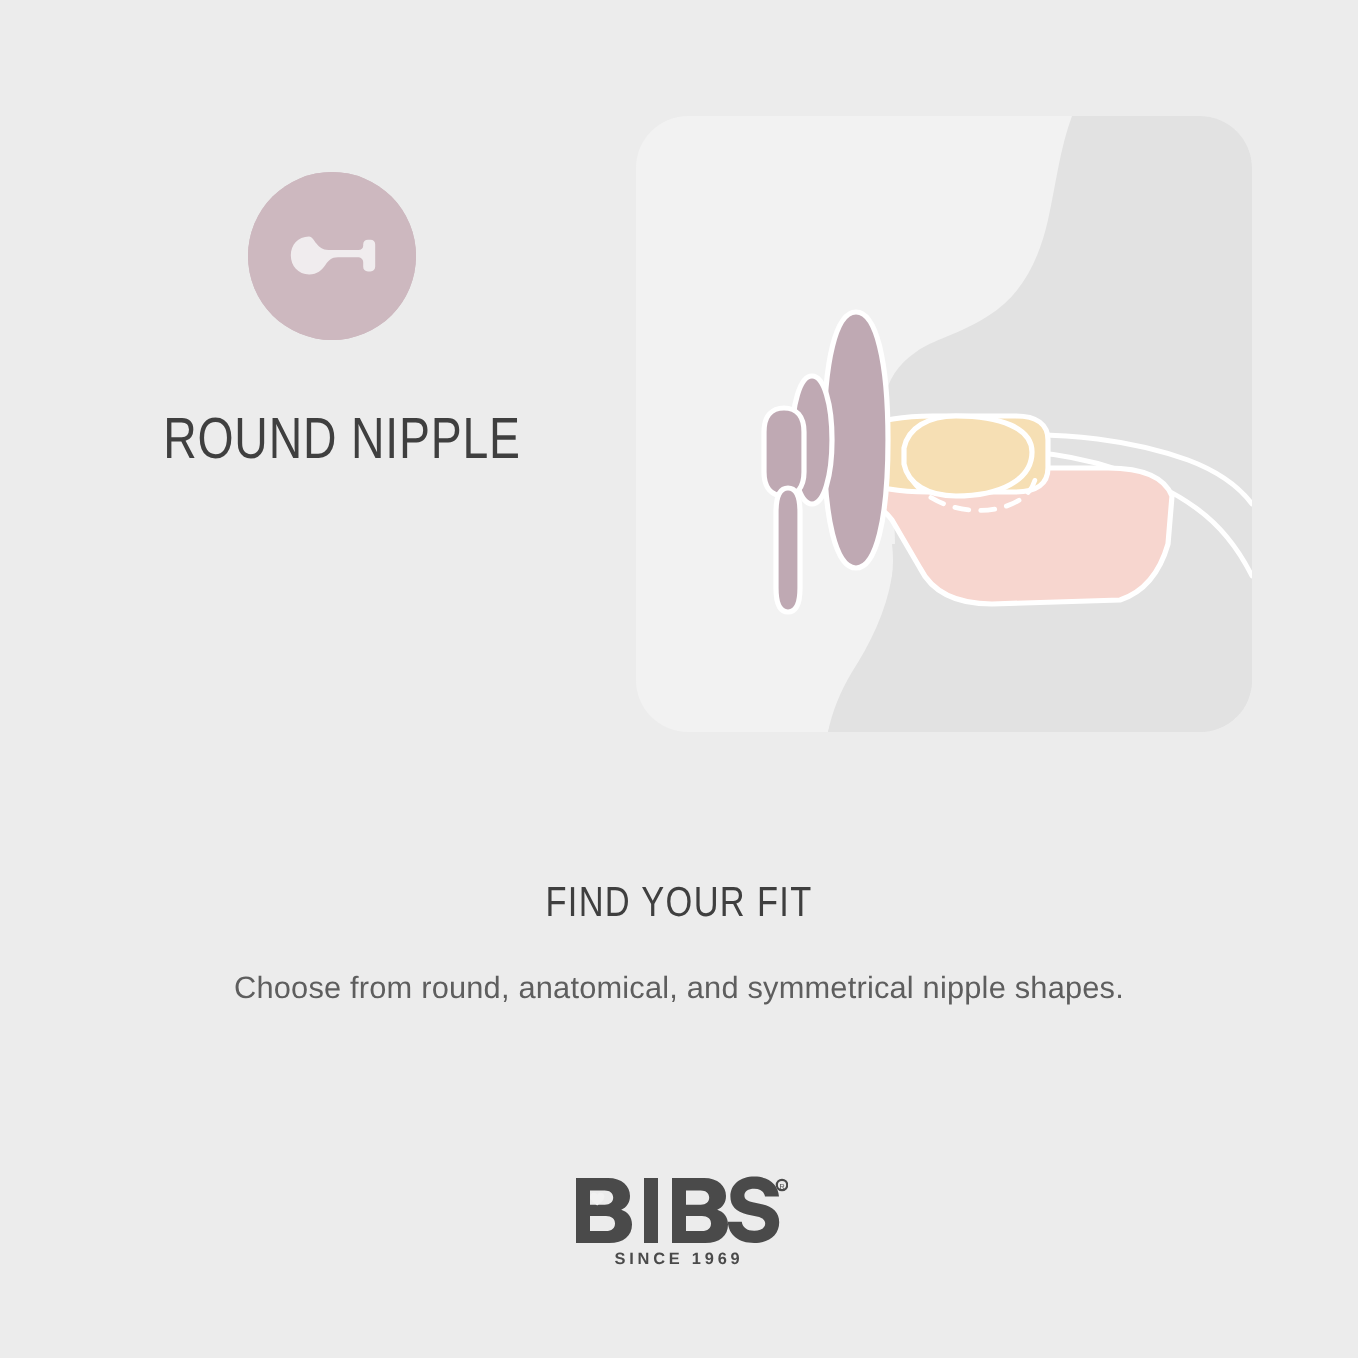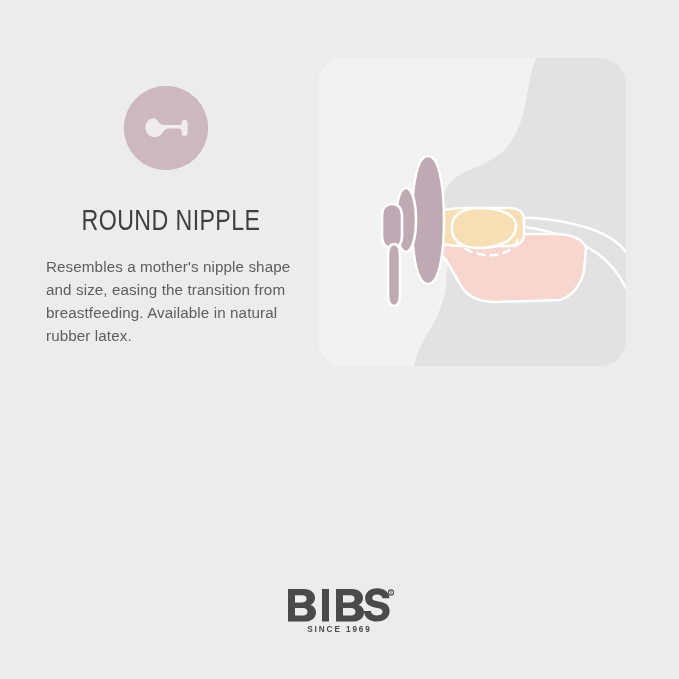--- a/index.html
+++ b/index.html
@@ -174,21 +174,20 @@
                    L57.6 36.9
                    C57.6 38.2 56.7 39.0 55.2 39.0
                    L40.2 39.0
                    C37.2 39.0 35.6 37.6 34.2 35.8
                    C33.0 34.2 32.1 32.2 30.5 32.2 Z" fill="#f0ecee"></path>
         </svg>
       </div>
 
       <h2 class="feature-title">ROUND NIPPLE</h2>
 
-      <p class="feature-desc">Resembles a mother's nipple shape and size, easing the transition from breastfeeding. Available in natural rubber latex.</p>
     </div>
 
     <div class="illustration-card">
       <svg viewBox="0 0 308 308" xmlns="http://www.w3.org/2000/svg">
 
         <path d="M308 0
                  L218 0
                  C212 16 210 34 206 52
                  C201 74 192 90 176 100
                  C162 109 148 112 140 118
@@ -269,20 +268,24 @@
                  C80 186 82 190 82 198
                  L82 236
                  C82 244 80 248 76 248
                  C72 248 70 244 70 236
                  L70 198
                  C70 190 72 186 76 186 Z" fill="#bfa9b3" stroke="#ffffff" stroke-width="2.6"></path>
       </svg>
     </div>
   </div>
 
+  <div class="fit-block">
+    <h3 class="fit-title">FIND YOUR FIT</h3>
+    <p class="fit-sub">Choose from round, anatomical, and symmetrical nipple shapes.</p>
+  </div>
 
   <div class="brand-block">
     <div class="brand-logo">
       <svg width="108" height="34" viewBox="0 0 108 34" xmlns="http://www.w3.org/2000/svg">
         <g fill="#4a4a4a">
 
           <path d="M2 1 h16 c7 0 11 4 11 9 c0 3.4-1.8 5.8-4.4 6.9 c3.2 1 5.4 3.6 5.4 7.3
                    c0 5.6-4.2 9.3-11.4 9.3 H2 Z
                    M9 7.2 v7.2 h7.4 c2.6 0 4.2-1.4 4.2-3.6 c0-2.2-1.6-3.6-4.2-3.6 Z
                    M9 20 v7.5 h8 c2.8 0 4.5-1.5 4.5-3.8 c0-2.3-1.7-3.7-4.5-3.7 Z"></path>

